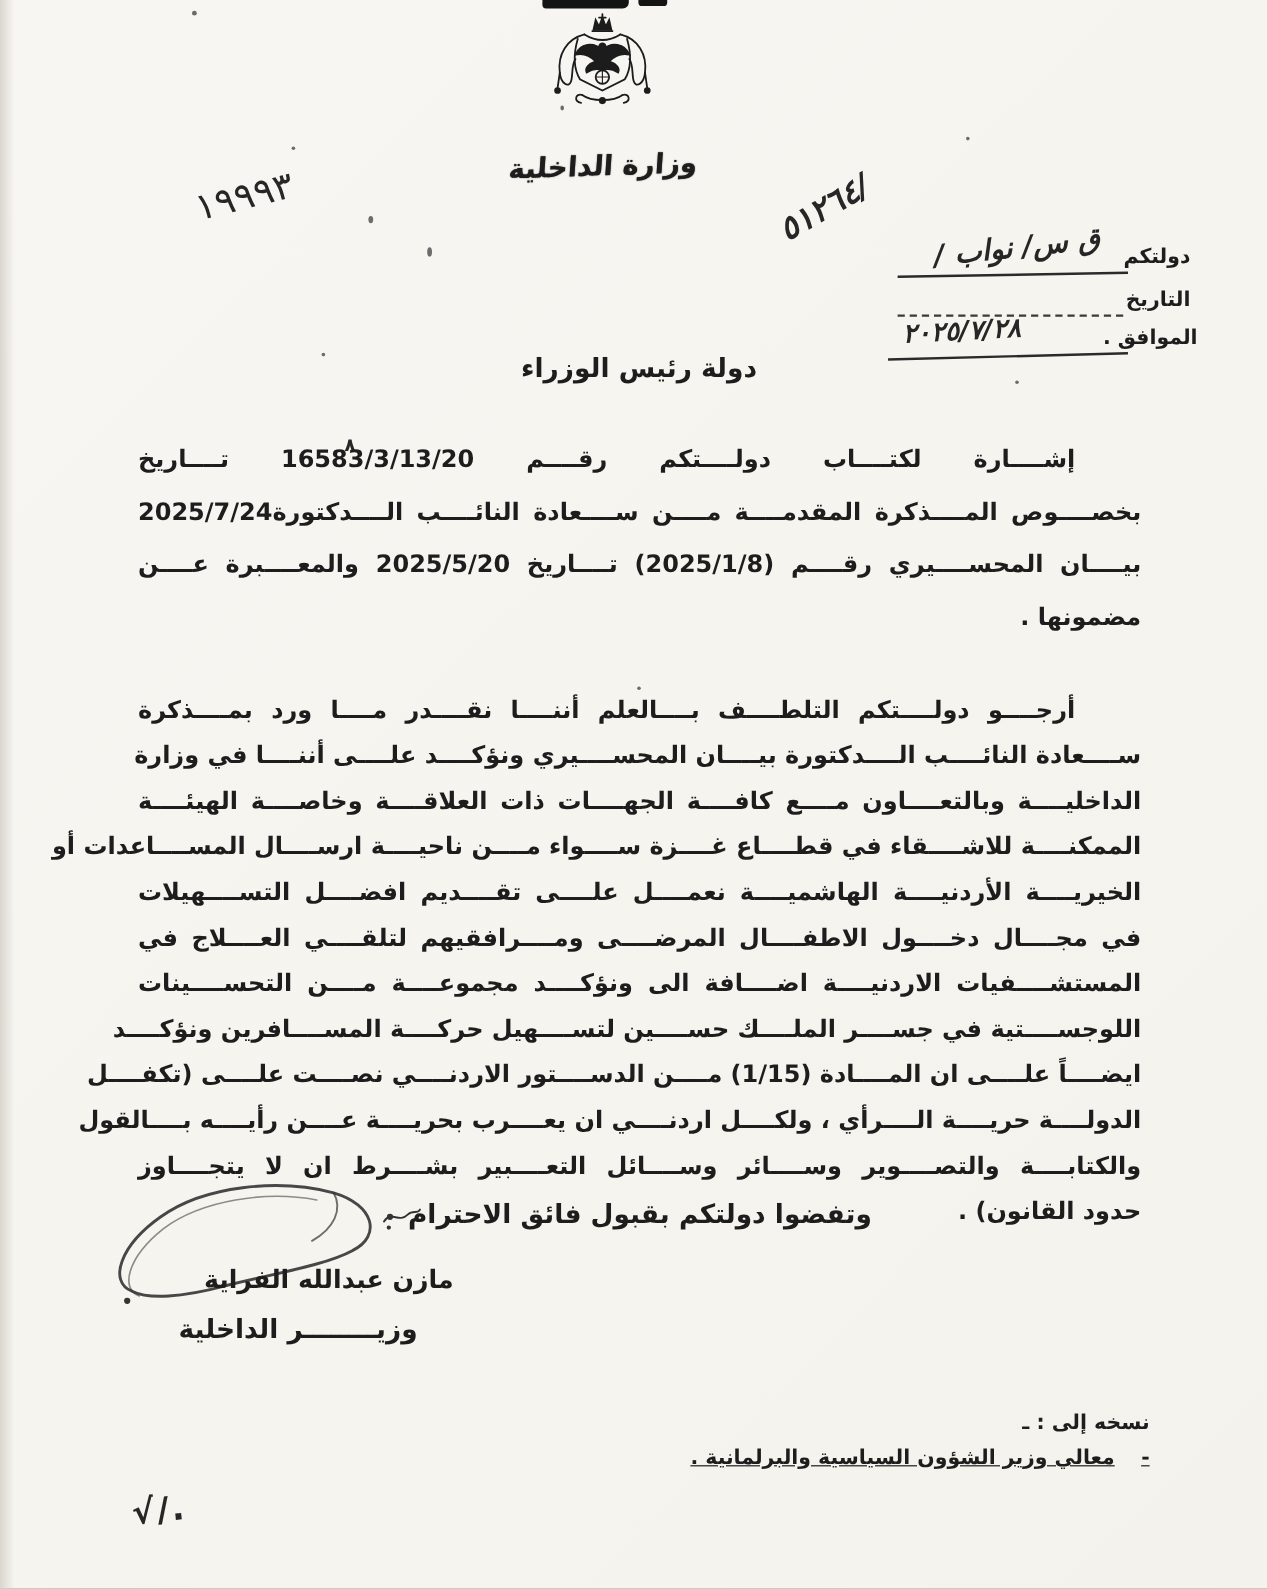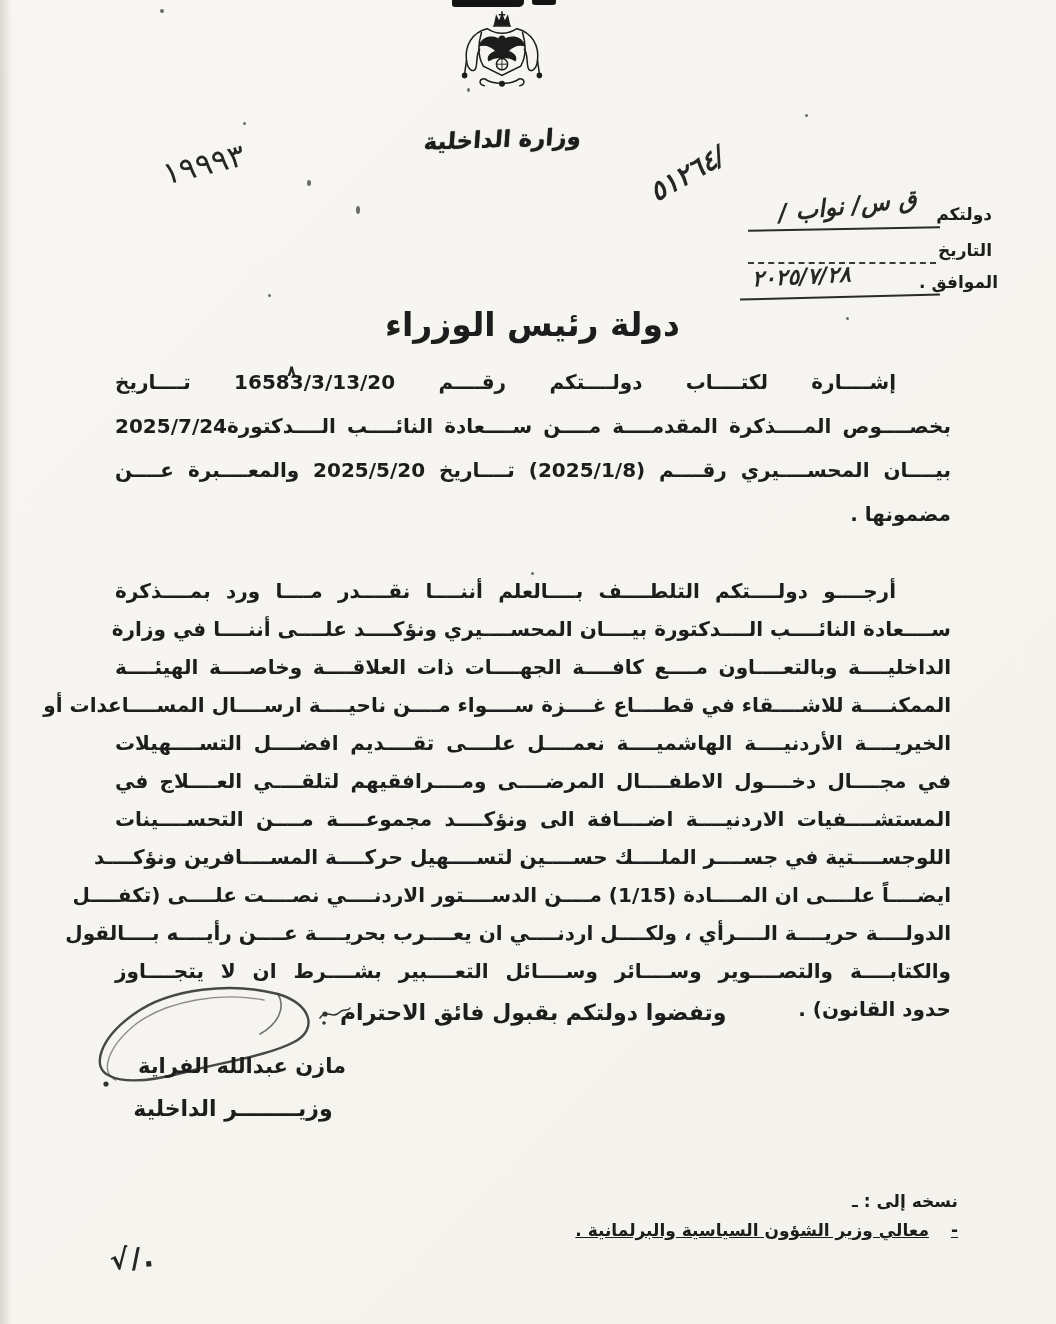--- a/index.html
+++ b/index.html
@@ -33,50 +33,50 @@
   .line-num{left:748px;top:228px;width:192px;border-bottom:2px solid #2a2a2a;transform:rotate(-1deg);}
   .line-date{left:748px;top:262px;width:188px;border-bottom:2px dashed #3a3a3a;}
   .line-muw{left:740px;top:296px;width:200px;border-bottom:2px solid #2a2a2a;transform:rotate(-1.5deg);}
   .val-num{position:absolute;left:778px;top:192px;font-size:24px;font-weight:700;
     transform:rotate(-6deg);direction:rtl;font-style:italic;}
   .val-diag{position:absolute;left:646px;top:158px;font-size:27px;font-weight:700;
     transform:rotate(-30deg);letter-spacing:2px;font-style:italic;}
   .val-muw{position:absolute;left:752px;top:264px;font-size:22px;font-weight:700;
     transform:rotate(-3deg);direction:rtl;font-style:italic;}
 
-  .title{position:absolute;left:115px;top:305px;width:835px;text-align:center;
-    font-size:33px;font-weight:700;direction:rtl;}
+  .title{position:absolute;left:115px;top:295px;width:835px;text-align:center;
+    font-size:22px;font-weight:700;direction:rtl;}
 
   
   .para{position:absolute;left:115px;width:836px;direction:rtl;}
   .p1{top:360px;}
   .p2{top:548px;margin-top:24px;}
   .bline{font-size:20px;font-weight:700;text-align:justify;text-align-last:justify;
     white-space:nowrap;}
   .p1 .bline{line-height:44px;}
   .p2 .bline{line-height:38px;}
   .indent{text-indent:55px;}
   .endline{text-align-last:right;}
   .date-float{float:left;direction:ltr;}
   .eight-mark{position:absolute;left:287px;top:362px;font-size:15px;font-weight:700;}
 
   .closing{position:absolute;left:340px;top:1000px;width:420px;text-align:left;
     font-size:22px;font-weight:700;direction:rtl;}
   .flourish{position:absolute;left:318px;top:1004px;}
 
   
   .sig-loop{position:absolute;left:82px;top:980px;}
-  .sig-name{position:absolute;left:138px;top:1054px;width:240px;text-align:left;
+  .sig-name{position:absolute;left:138px;top:1054px;width:240px;text-align:right;
     font-size:21px;font-weight:700;direction:rtl;}
-  .sig-title{position:absolute;left:118px;top:1096px;width:230px;text-align:center;
+  .sig-title{position:absolute;left:118px;top:1096px;width:230px;text-align:right;
     font-size:22px;font-weight:700;direction:rtl;}
 
   
   .cc{position:absolute;right:98px;top:1176px;direction:rtl;text-align:right;}
-  .cc-label{font-size:17px;font-weight:700;margin-top:15px;}
+  .cc-label{font-size:17px;font-weight:700;}
   .cc-item{margin-top:9px;font-size:17px;font-weight:700;text-decoration:underline;}
   .cc-bullet{margin-left:22px;}
 
   .bottom-mark{position:absolute;left:110px;top:1242px;font-size:28px;font-weight:700;
     transform:rotate(-6deg);letter-spacing:2px;}
 </style>
 </head>
 <body>
 
 <div class="page">

